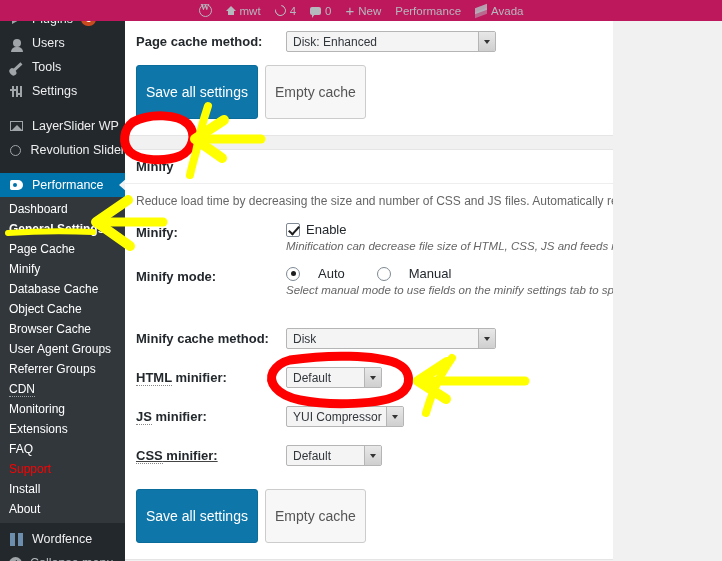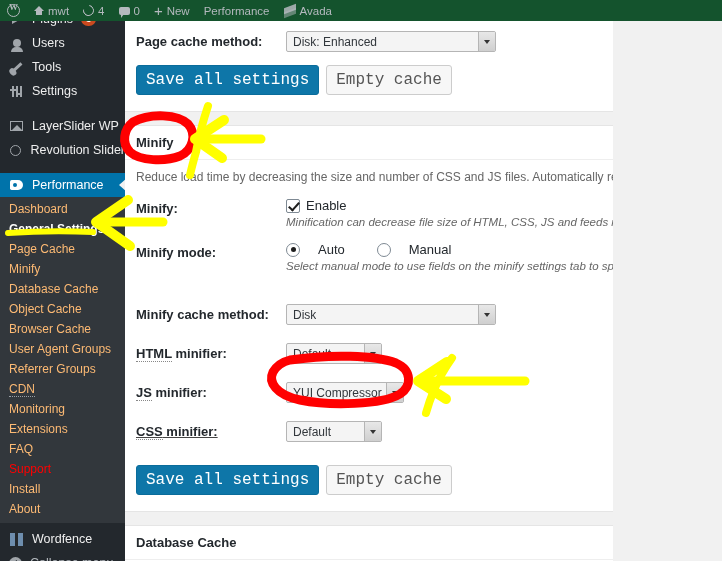--- a/index.html
+++ b/index.html
@@ -11,25 +11,26 @@
     font-family: "Liberation Sans", sans-serif;
     font-size: 13px;
     color: #444;
   }
   #root { position: relative; width: 722px; height: 561px; overflow: hidden; }
 
   
   #adminbar {
     position: absolute; top: 0; left: 0;
     width: 722px; height: 21px;
-    background: #14532d;
+    background: #be185d;
     color: #b4b9be;
     font-size: 11.5px;
     display: flex; align-items: center;
     z-index: 50;
+    justify-content: center;
   }
   .ab-item {
     display: flex; align-items: center; gap: 4px;
     height: 21px; padding: 0 7px;
     color: #b4b9be; white-space: nowrap;
   }
   .ab-item .ico { display: inline-block; line-height: 1; }
   .wp-logo-ico {
     width: 13px; height: 13px; border-radius: 50%;
     border: 1.4px solid #b4b9be; position: relative;
@@ -109,21 +110,21 @@
   }
   .badge {
     background: #ca4a1f; color: #fff;
     border-radius: 9px; font-size: 9.5px;
     padding: 1px 5px; font-weight: bold;
     line-height: 1.3;
   }
   .submenu { background: #32373c; padding: 2px 0 4px 0; }
   .sm-item {
     display: block; padding: 1px 0 1px 9px;
-    color: #fdba74; font-size: 12px; line-height: 18px;
+    color: #ffffff; font-size: 12px; line-height: 18px;
     white-space: nowrap;
   }
   .sm-item.cur { color: #fff; font-weight: bold; }
   .sm-item.support { color: #f00; }
   .sm-item .abbr { border-bottom: 1px dotted #9aa0a6; }
   .sidebar-bottom { margin-top: 4px; }
   .collapse {
     display: flex; align-items: center; gap: 8px;
     height: 24px; padding-left: 9px;
     color: #b4b9be; font-size: 12.5px;
@@ -257,23 +258,23 @@
     border-radius: 50%; position: relative;
   }
   .radio.sel-on::after {
     content: ""; position: absolute; left: 3.5px; top: 3.5px;
     width: 5px; height: 5px; border-radius: 50%; background: #1e1e1e;
   }
   .radio-label { font-size: 13px; color: #23282d; margin-right: 14px; }
 
   .btnbar { padding: 9px 0 4px 11px; display: flex; gap: 7px; }
   .btn {
-    font-family: Liberation Mono, monospace;
-    font-size: 16px; line-height: 1;
-    padding: 6px 9px; border-radius: 3px;
+    font-family: Liberation Sans, sans-serif;
+    font-size: 14px; line-height: 1;
+    padding: 19px 9px; border-radius: 3px;
     border: 1px solid; cursor: pointer; white-space: nowrap;
   }
   .btn-primary {
     background: #0e76a8; border-color: #0a6c9b; color: #fff;
   }
   .btn-secondary {
     background: #f7f7f7; border-color: #ccc; color: #555;
   }
 
   

